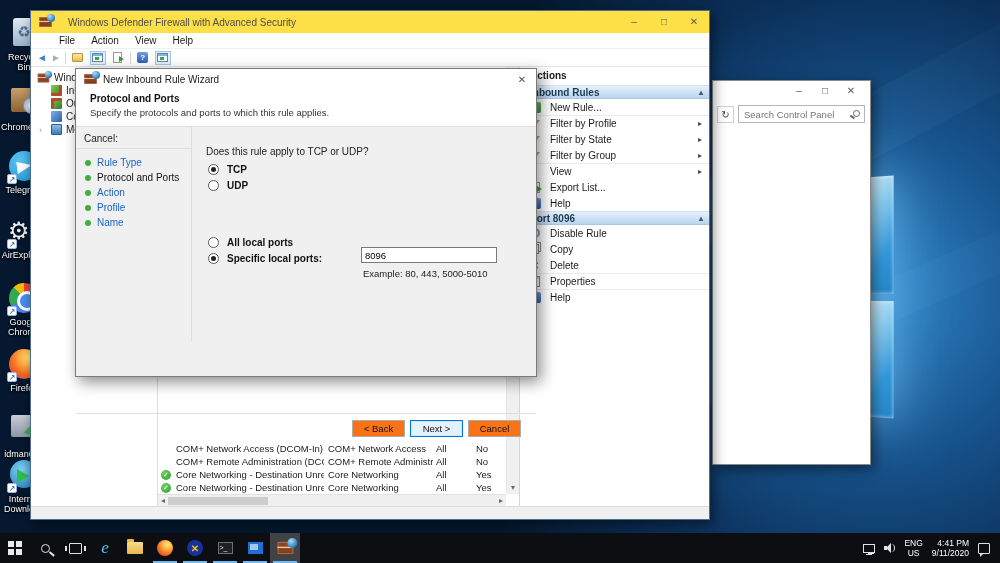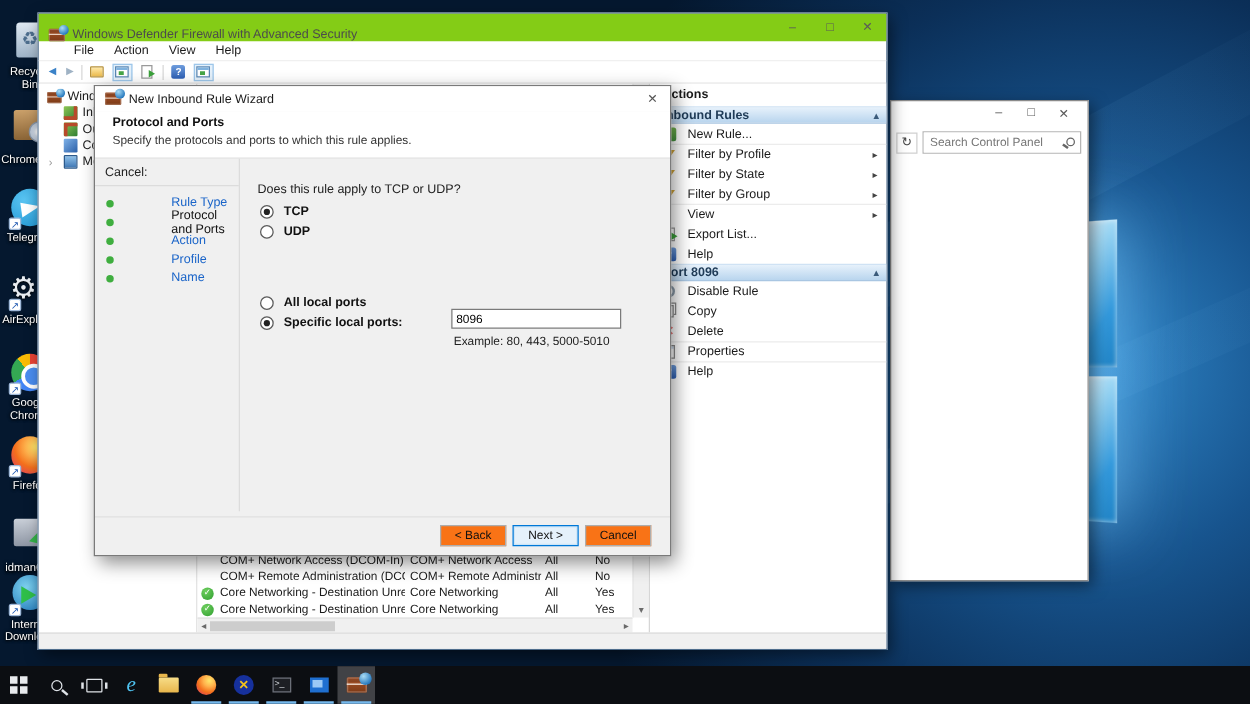--- a/index.html
+++ b/index.html
@@ -46,21 +46,21 @@
 
   .brick { width:13px; height:10px; border-radius:1px; position:relative; flex:0 0 auto;
     background:linear-gradient(#a8542a,#7c3a16);
     box-shadow: inset 0 3px 0 rgba(0,0,0,.12), inset 0 0 0 1px rgba(255,240,230,.25); }
   .brick::before { content:""; position:absolute; left:0; right:0; top:4px; height:1px; background:rgba(250,240,230,.8); }
   .brick::after { content:""; position:absolute; right:-3px; top:-3px; width:8px; height:8px; border-radius:50%;
     background:radial-gradient(circle at 35% 30%, #aadcf5, #2a7cc0 70%, #18588f); }
 
   
   #fw { left:30px; top:10px; width:680px; height:510px; z-index:5; }
-  .fw-title { height:22px; display:flex; align-items:flex-end; padding-left:8px; gap:6px; background:#84cc16; }
+  .fw-title { height:22px; display:flex; align-items:center; padding-left:8px; gap:16px; background:#fde047; }
   .fw-title .txt { color:#4c4c4c; }
   .fw-title .wc { margin-left:auto; }
   .fw-menu { height:16px; display:flex; align-items:center; padding-left:20px; border-bottom:1px solid #f0f0f0; }
   .fw-menu span { padding:0 8px; }
   .fw-tool { height:18px; display:flex; align-items:center; gap:4px; padding-left:6px; border-bottom:1px solid #e4e4e4; }
   .fw-tool .nav { font-size:10px; }
   .nav.back { color:#3b82c8; } .nav.fwd { color:#9fb2c4; }
   .tsep { width:1px; height:12px; background:#d8d8d8; }
   .tbtn { width:16px; height:14px; border:1px solid transparent; display:flex; align-items:center; justify-content:center; font-size:9px; }
   .tbtn.boxed { border-color:#9ec7ea; background:#e4f0fa; }
@@ -111,32 +111,32 @@
   .aic-new { width:11px; height:11px; background:linear-gradient(135deg,#9ad05a,#3c8c3c); border-radius:2px; }
   .aic-filter { width:0; height:0; border-left:5px solid transparent; border-right:5px solid transparent; border-top:7px solid #d2a438; }
   .aic-refresh { color:#2e8b2e; font-size:11px; font-weight:bold; }
   .aic-disable { width:10px; height:10px; border:2px solid #8a9aa8; border-radius:50%; }
   .aic-cut { color:#555; font-size:10px; }
   .aic-copy { width:8px; height:10px; background:#fff; border:1px solid #8a8a8a; box-shadow:2px -2px 0 -1px #fff, 2px -2px 0 0 #8a8a8a; }
   .aic-del { color:#d22; font-size:10px; font-weight:bold; }
   .aic-prop { width:9px; height:11px; background:#fff; border:1px solid #8a8a8a; box-shadow:inset 0 2px 0 #c8d8ea; }
 
   
-  #wiz { left:75px; top:68px; width:462px; height:377px; background:#f0f0f0; border:1px solid #7a7a7a; box-shadow:4px 5px 14px rgba(0,0,0,.45); z-index:8; position:absolute; }
+  #wiz { left:75px; top:68px; width:462px; height:309px; background:#f0f0f0; border:1px solid #7a7a7a; box-shadow:4px 5px 14px rgba(0,0,0,.45); z-index:8; position:absolute; }
   .wz-title { height:20px; background:#fff; display:flex; align-items:center; gap:6px; padding-left:8px; }
   .wz-title .x { margin-left:auto; width:28px; text-align:center; color:#555; font-size:10px; }
   .wz-head { height:38px; background:#fff; border-bottom:1px solid #dfdfdf; padding:4px 0 0 14px; }
   .wz-head .h1 { font-weight:bold; color:#111; }
   .wz-head .h2 { margin-top:3px; font-size:9.5px; color:#333; }
   .wz-steps { position:absolute; left:0; top:58px; width:115px; bottom:35px; }
   .wz-steps .cap { padding:6px 0 0 8px; color:#222; }
   .wz-steps .line { margin:4px 0 6px 0; border-bottom:1px solid #dcdcdc; }
   .stp { display:flex; align-items:center; gap:6px; height:15px; padding-left:9px; }
   .stp .dot { width:6px; height:6px; border-radius:50%; background:#3fae3f; flex:0 0 auto; }
-  .stp .t { color:#1a64c8;margin-left:40px; }
+  .stp .t { color:#1a64c8; }
   .stp.cur .t { color:#111; }
   .wz-vline { position:absolute; left:115px; top:58px; bottom:35px; width:1px; background:#dcdcdc; }
   .q { position:absolute; left:130px; color:#222; }
   .radio { position:absolute; display:flex; align-items:center; gap:8px; }
   .rb { width:11px; height:11px; border-radius:50%; border:1px solid #5a5a5a; background:#fff; position:relative; flex:0 0 auto; }
   .rb.sel::after { content:""; position:absolute; left:2px; top:2px; width:5px; height:5px; border-radius:50%; background:#222; }
   .radio .t { font-weight:bold; color:#111; }
   .wz-input { position:absolute; left:285px; top:178px; width:136px; height:16px; border:1px solid #7a7a7a; font-family:"Liberation Sans",sans-serif; font-size:9.5px; padding:0 3px; }
   .wz-ex { position:absolute; left:287px; top:199px; font-size:9.5px; color:#222; }
   .wz-btnline { position:absolute; left:0; right:0; top:344px; border-top:1px solid #dfdfdf; }
@@ -558,13 +558,28 @@
   <div class="tcell run">
       <span class="tb-cmd">&gt;_</span>
     </div>
   <div class="tcell run">
       <span class="tb-photos"></span>
     </div>
   <div class="tcell run active">
       <span class="brick tb-fwic"></span>
     </div>
 
+  <div class="tray">
+    <span class="tr-net"></span>
+    <span class="tr-spk">
+        <span class="wave"></span>
+      </span>
+    <span class="tr-txt">
+      <div>ENG</div>
+      <div>US</div>
+    </span>
+    <span class="tr-clock">
+      <div>4:41 PM</div>
+      <div>9/11/2020</div>
+    </span>
+    <span class="tr-ac"></span>
+  </div>
 </div>
 
 </body></html>

